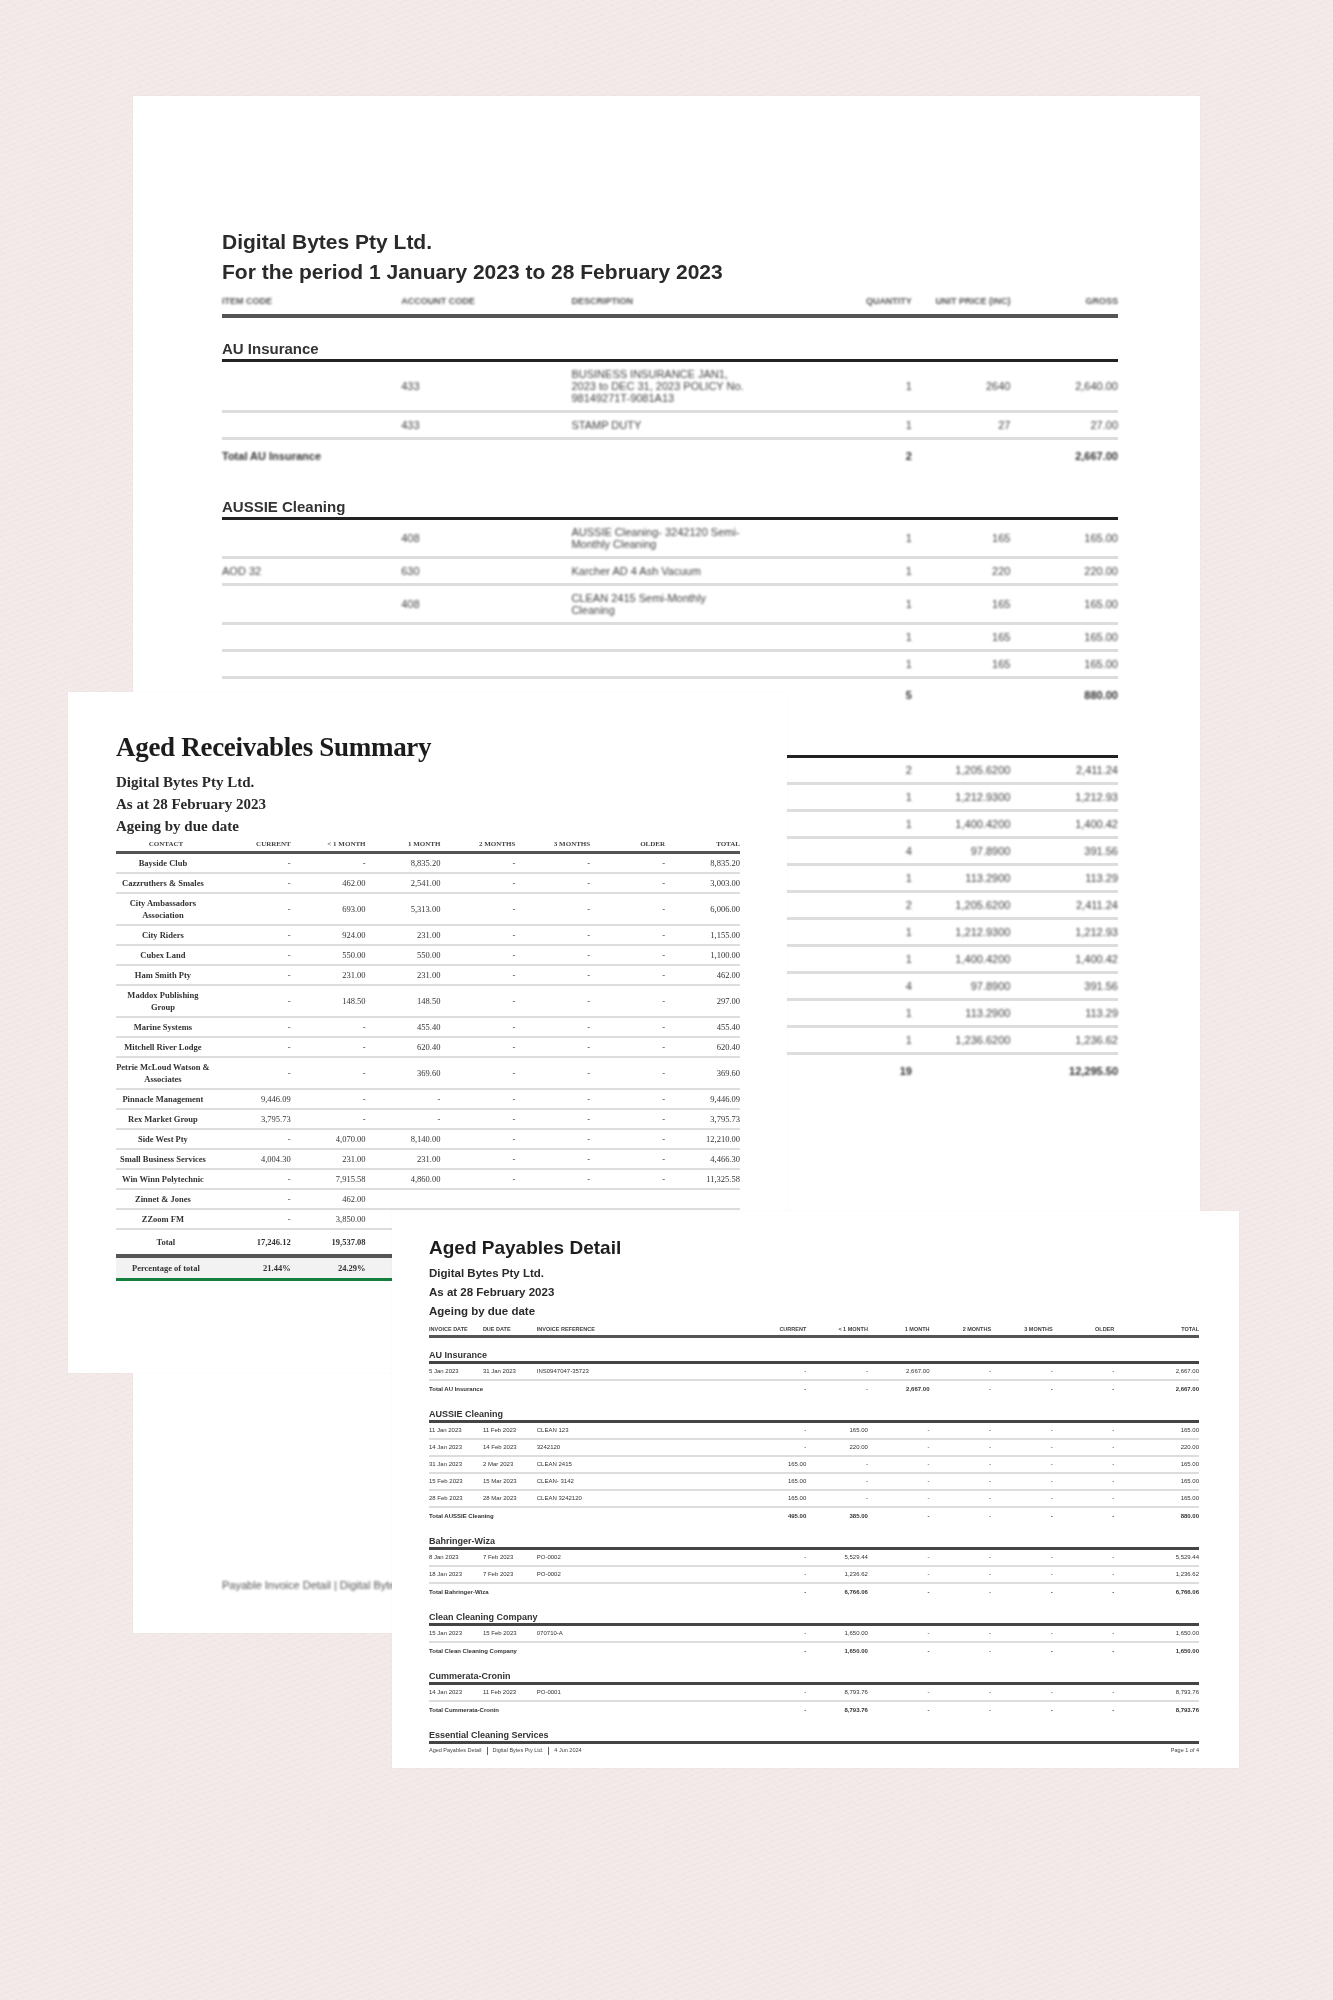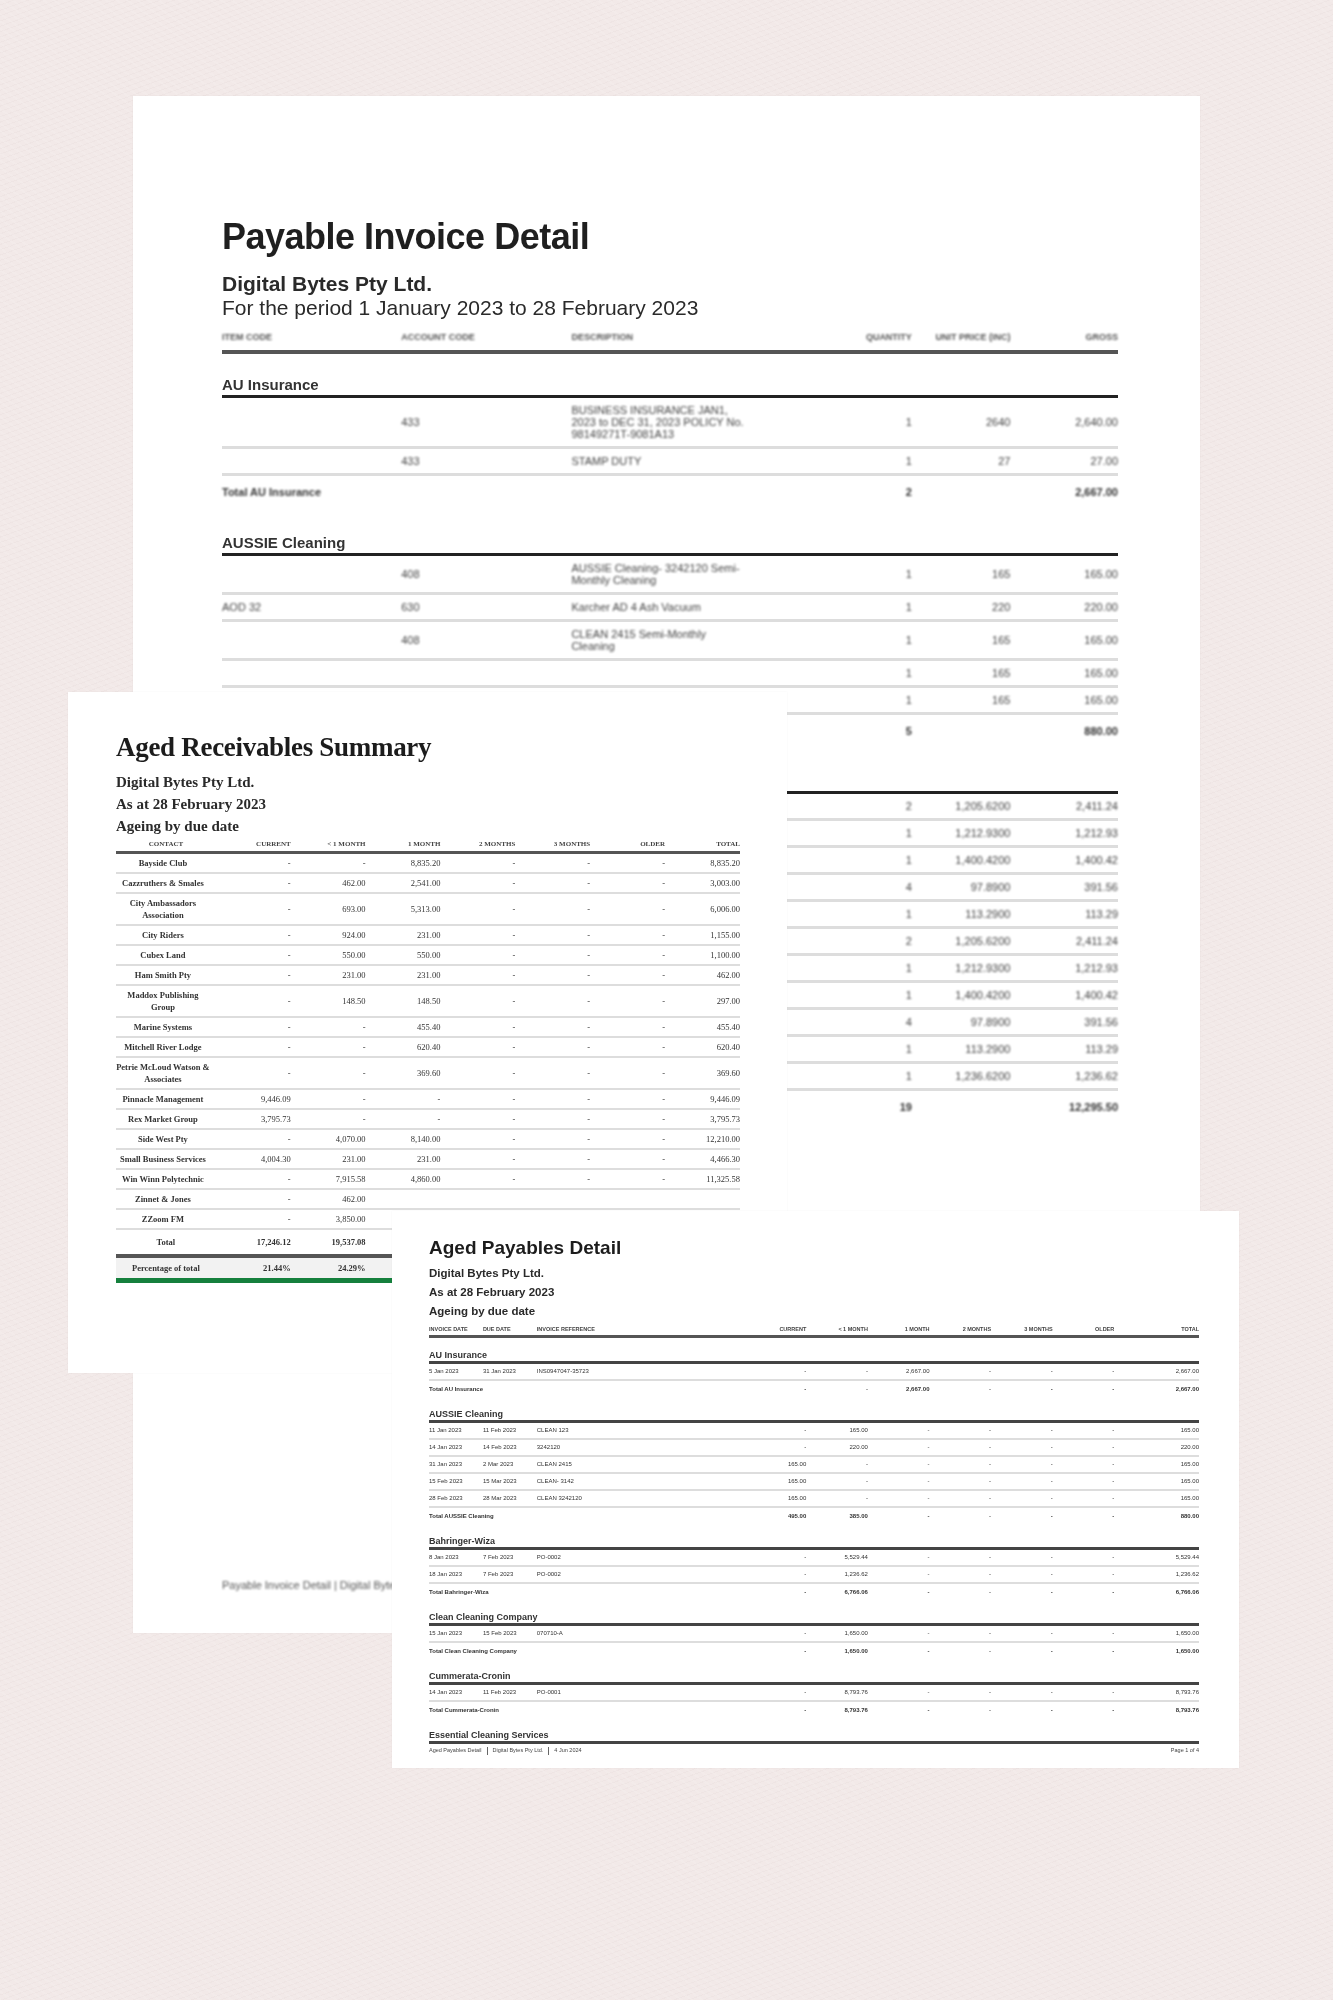--- a/index.html
+++ b/index.html
@@ -19,42 +19,42 @@
   .page {
     position: absolute;
     background: #ffffff;
     box-shadow: 0 0 2px rgba(0,0,0,0.04);
   }
   
   #p1 { left: 133px; top: 96px; width: 1067px; height: 1537px; }
   #p1 .inner { position: absolute; left: 89px; top: 120px; width: 896px; }
   #p1 .title { font-size: 36px; font-weight: bold; color: #1f1f1f; letter-spacing: -0.5px; filter: blur(0.4px); }
   #p1 .sub { font-size: 21px; font-weight: bold; color: #2a2a2a; margin-top: 14px; filter: blur(0.4px); }
-  #p1 .sub2 { font-size: 21px; font-weight: normal; color: #2a2a2a; filter: blur(0.4px); }
+  #p1 .sub2 { font-size: 21px; font-weight: bold; color: #2a2a2a; margin-top: 6px; filter: blur(0.4px); }
   #p1 table { width: 100%; border-collapse: collapse; margin-top: 8px; table-layout: fixed; }
   #p1 th { font-size: 9px; font-weight: bold; color: #555; text-transform: uppercase; text-align: left; padding: 4px 0 8px; border-bottom: 4px solid #555; vertical-align: bottom; filter: blur(1px); }
   #p1 th.r, #p1 td.r { text-align: right; }
   #p1 td { font-size: 11px; color: #444; padding: 6px 0; border-bottom: 3px solid #ddd; vertical-align: middle; }
   #p1 td .t { filter: blur(1.1px); display: inline-block; }
   #p1 tr.group td { border-bottom: 3px solid #222; padding-top: 22px; padding-bottom: 2px; font-size: 15px; font-weight: bold; color: #333; }
   #p1 tr.total td { border-bottom: none; font-weight: bold; color: #333; padding: 10px 0 14px; }
   #p1 .footer1 { position: absolute; left: 89px; top: 1483px; font-size: 11px; color: #555; filter: blur(1px); }
 
   
   #p2 { left: 68px; top: 692px; width: 719px; height: 681px; }
   #p2 .inner { position: absolute; left: 48px; top: 40px; width: 624px; font-family: Liberation Serif, serif; }
   #p2 .title { font-size: 27px; font-weight: bold; color: #1c1c1c; letter-spacing: -0.3px; }
   #p2 .sub { font-size: 15px; font-weight: bold; color: #2a2a2a; margin-top: 8px; line-height: 22px; }
   #p2 table { width: 100%; border-collapse: collapse; table-layout: fixed; margin-top: 1px; }
   #p2 th { font-size: 7px; font-weight: bold; color: #444; text-transform: uppercase; text-align: right; padding: 2px 0 3px; border-bottom: 3px solid #555; }
   #p2 th:first-child, #p2 td:first-child { text-align: center; }
   #p2 td { font-size: 8.5px; color: #333; text-align: right; padding: 3px 0; border-bottom: 2px solid #ddd; line-height: 12px; }
   #p2 td:first-child { font-weight: bold; color: #333; padding-right: 6px; }
   #p2 tr.total td { font-weight: bold; border-bottom: 4px solid #555; padding: 6px 0; }
-  #p2 tr.pct td { font-weight: bold; background: #f2f2f2; border-bottom: 5px solid #15803d; padding: 4px 0; }
+  #p2 tr.pct td { font-weight: bold; background: #f2f2f2; border-bottom: 3px solid #15803d; padding: 4px 0; }
 
   
   #p3 { left: 392px; top: 1211px; width: 847px; height: 557px; }
   #p3 .inner { position: absolute; left: 37px; top: 26px; width: 770px; }
   #p3 .title { font-size: 19px; font-weight: bold; color: #1c1c1c; }
   #p3 .sub { font-size: 11.5px; font-weight: bold; color: #2a2a2a; margin-top: 5px; line-height: 19px; }
   #p3 table { width: 100%; border-collapse: collapse; table-layout: fixed; margin-top: 2px; }
   #p3 th { font-size: 5.5px; font-weight: bold; color: #444; text-transform: uppercase; text-align: right; padding: 3px 0; border-bottom: 3px solid #555; }
   #p3 th.l, #p3 td.l { text-align: left; }
   #p3 td { font-size: 6px; color: #333; text-align: right; padding: 3px 0; border-bottom: 2px solid #ddd; line-height: 9px; }
@@ -64,21 +64,20 @@
   #p3 .footer .sep { display: inline-block; width: 1px; height: 8px; background: #666; margin: 0 5px; vertical-align: middle; }
   #p3 .pagenum { position: absolute; right: 40px; top: 536px; font-size: 5.5px; color: #444; }
 </style>
 </head>
 <body>
 
 <div class="bg-texture"></div>
 
 <div class="page" id="p1">
   <div class="inner">
-    <div class="title">Payable Invoice Detail</div>
     <div class="sub">Digital Bytes Pty Ltd.</div>
     <div class="sub2">For the period 1 January 2023 to 28 February 2023</div>
     <table>
       <colgroup>
         <col style="width:20%">
           <col style="width:19%">
           <col style="width:20%">
           <col style="width:18%">
           <col style="width:11%">
           <col style="width:12%">

